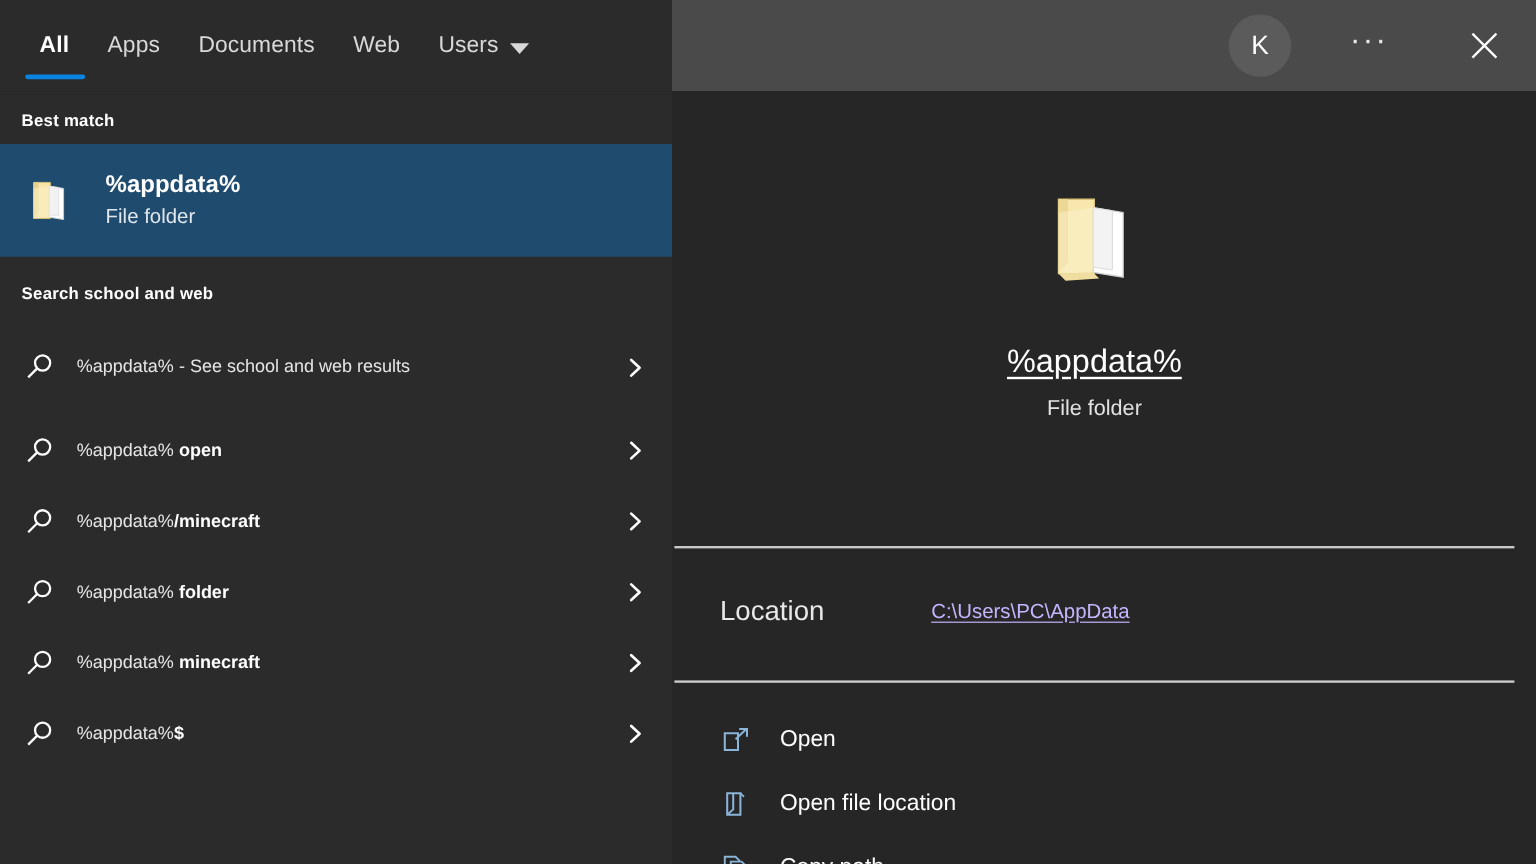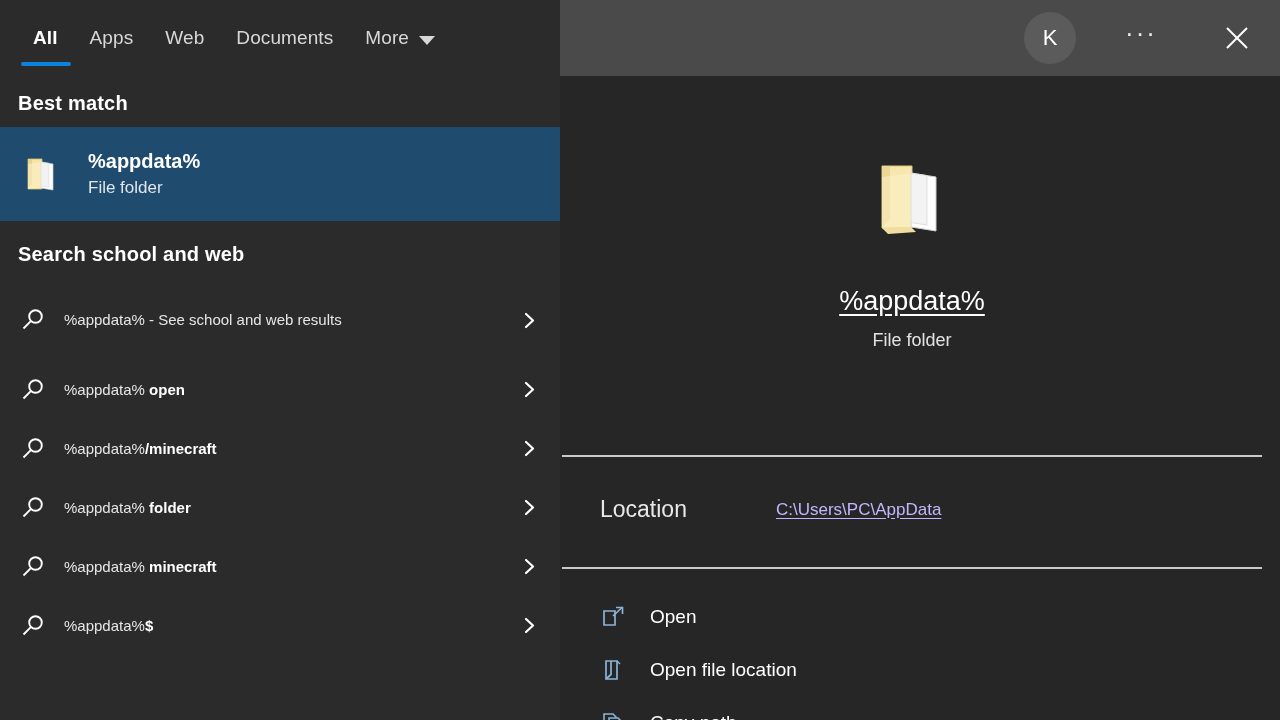--- a/index.html
+++ b/index.html
@@ -130,21 +130,21 @@
   .left-pane {
     width: 560px;
     flex: 0 0 560px;
     background: #2b2b2b;
     overflow: hidden;
     position: relative;
   }
 
   .section-head {
     color: #ffffff;
-    font-size: 20px;
+    font-size: 14px;
     font-weight: bold;
     padding: 16px 0 12px 18px;
     letter-spacing: 0.2px;
   }
   .section-head.web { padding-top: 22px; padding-bottom: 14px; }
 
   .best-match {
     background: #1f4b6e;
     height: 94px;
     display: flex;
@@ -316,29 +316,29 @@
 
       <div class="tab active">
         <span>All</span>
       </div>
 
       <div class="tab">
         <span>Apps</span>
       </div>
 
       <div class="tab">
+        <span>Documents</span>
+      </div>
+
+      <div class="tab">
         <span>Web</span>
       </div>
 
       <div class="tab">
-        <span>Documents</span>
-      </div>
-
-      <div class="tab">
-        <span>More</span>
+        <span>Users</span>
         <span class="caret"></span>
       </div>
 
     </div>
 
     <div class="header-right">
       <div class="avatar">
         <span>K</span>
       </div>
       <div class="ellipsis-btn">

